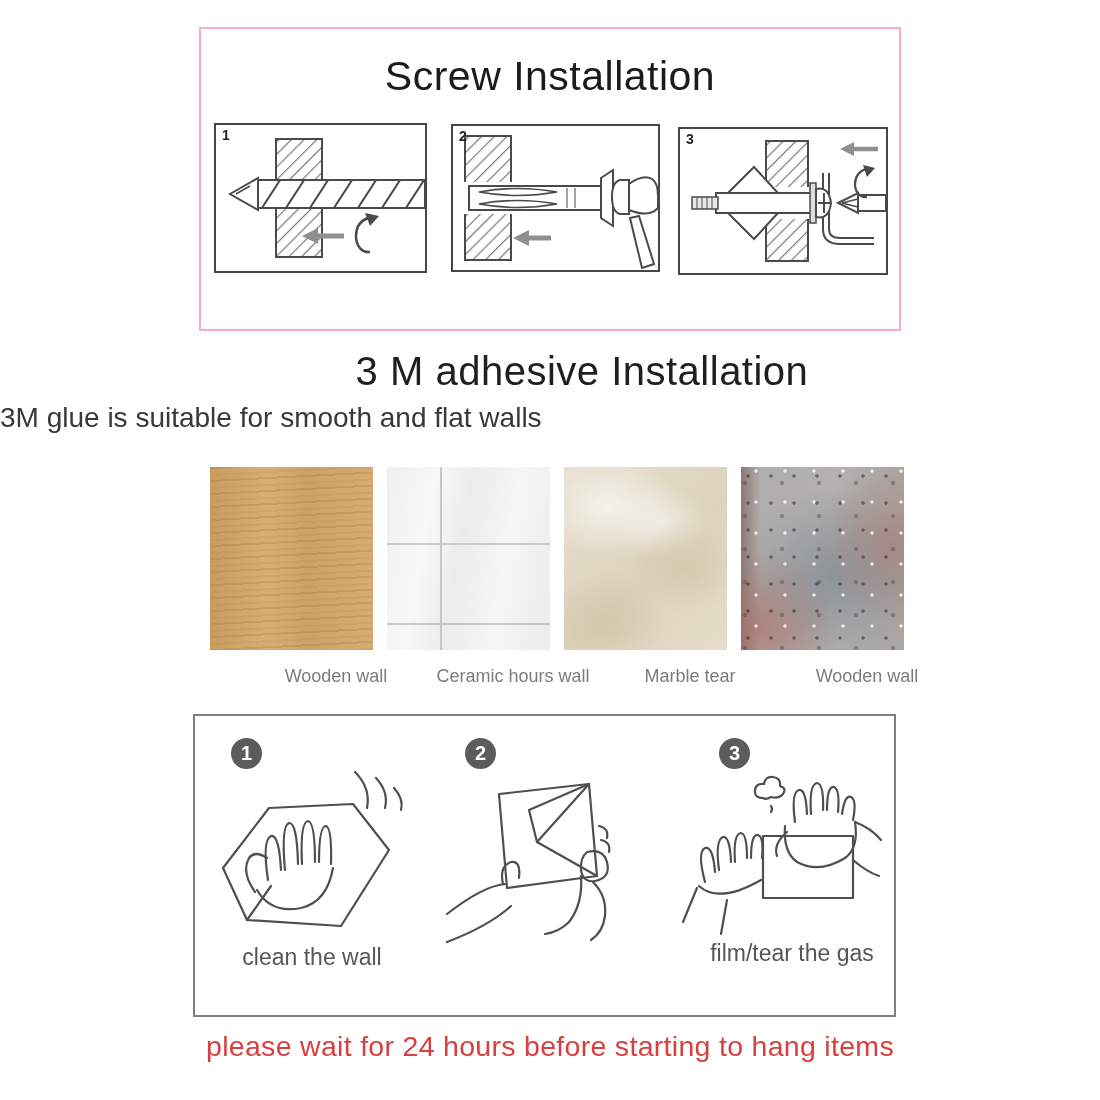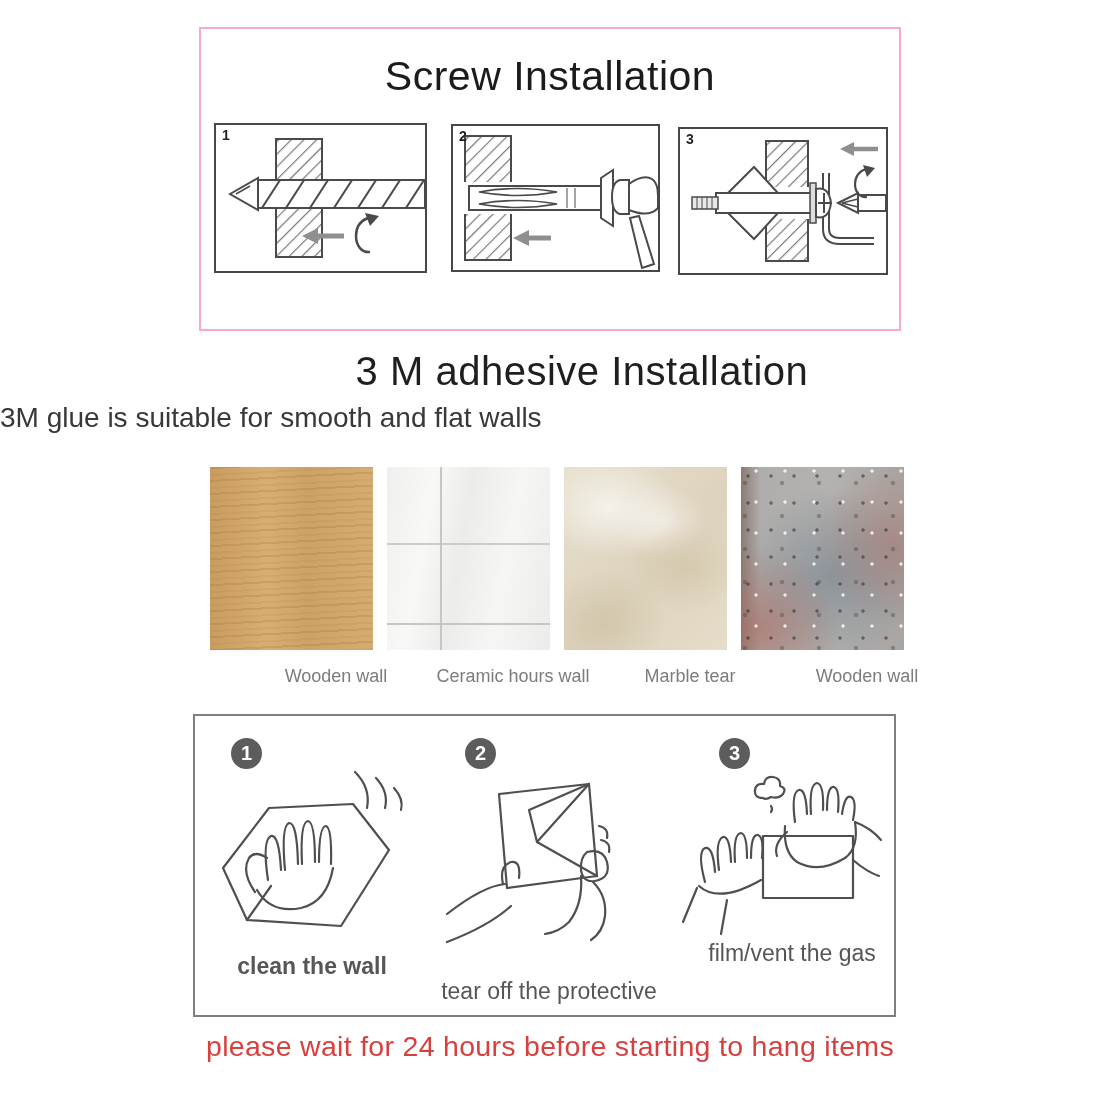--- a/index.html
+++ b/index.html
@@ -63,21 +63,21 @@
   .step-num{position:absolute;top:22px;width:31px;height:31px;border-radius:50%;
             background:#5c5c5c;color:#fff;font-size:20px;font-weight:bold;
             display:flex;align-items:center;justify-content:center;}
   .sn-0{left:36px}.sn-1{left:270px}.sn-2{left:524px}
   .step-art{position:absolute;top:48px;}
   .sa-0{left:18px;width:210px;height:175px;}
   .sa-1{left:246px;width:215px;height:185px;}
   .sa-2{left:480px;width:210px;height:175px;}
   .step-caption{position:absolute;transform:translateX(-50%);font-size:23px;
                 color:#565656;white-space:nowrap;}
-  .sc-0{left:117px;top:237px;font-weight:bold;}
+  .sc-0{left:117px;top:228px;}
   .sc-1{left:354px;top:262px;}
   .sc-2{left:597px;top:224px;}
 
   
   .note{position:absolute;top:1028px;left:0;width:1100px;text-align:center;
         font-size:28.5px;line-height:37px;color:#d84040;letter-spacing:.3px;}
 
   .lineart{stroke:#4f4f4f;stroke-width:2.2;fill:none;stroke-linecap:round;stroke-linejoin:round;}
 </style>
 </head>
@@ -251,21 +251,20 @@
         <path d="M152,46 Q152,22 159,23 Q165,25 163,48"></path>
         <path d="M167,50 Q170,30 176,33 Q182,36 178,56"></path>
         <path d="M112,68 Q98,80 102,92"></path>
         <path d="M110,62 Q108,88 122,98 Q144,110 170,94 Q184,84 180,58"></path>
         <path d="M180,58 Q196,64 206,76"></path>
           <path d="M178,96 Q192,108 204,112"></path>
       </g>
     </svg>
 
     <span class="step-caption sc-0">clean the wall</span>
-    <span class="step-caption sc-1">tear off the protective</span>
-    <span class="step-caption sc-2">film/vent the gas</span>
+    <span class="step-caption sc-2">film/tear the gas</span>
   </div>
 
   <div class="note">
     <div>please wait for 24 hours before starting to hang items</div>
   </div>
 
 </div>
 
 </body></html>

